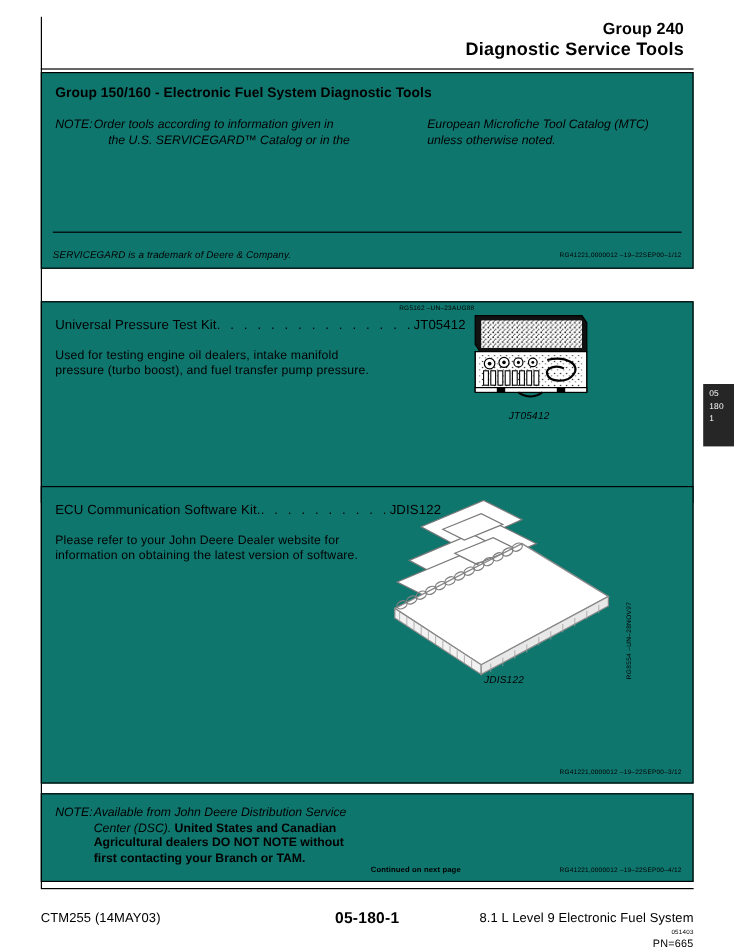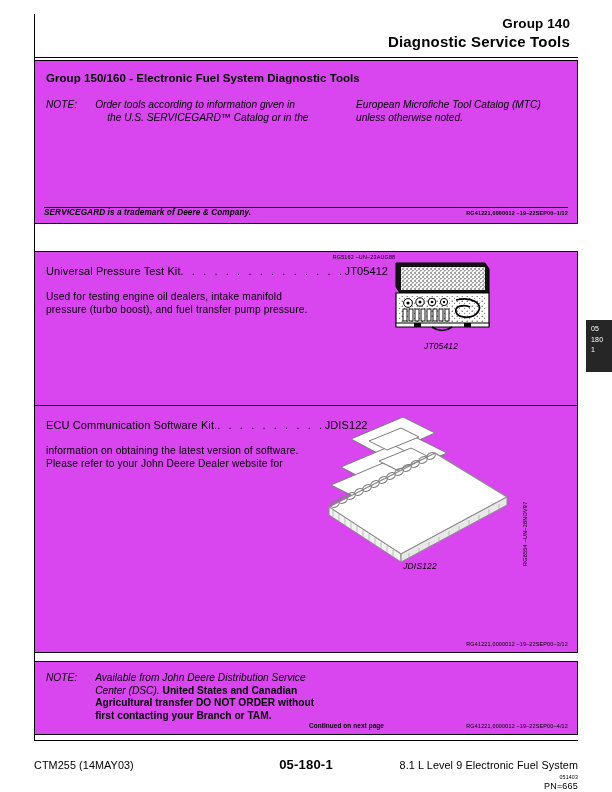--- a/index.html
+++ b/index.html
@@ -64,21 +64,21 @@
     margin-top: 1px;
   }
 
   
   .box {
     position: absolute;
     left: 34px;
     width: 544px;
     border: 1px solid #000;
     box-sizing: border-box;
-    background: #d946ef;
+    background: #0f766e;
   }
 
   .box-title {
     font-size: 11.5px;
     font-weight: bold;
     letter-spacing: 0.05px;
   }
 
   .body-text {
     font-size: 10.2px;
@@ -95,40 +95,39 @@
   
   .note {
     display: flex;
     align-items: flex-start;
   }
   .note-label {
     flex: 0 0 auto;
     font-style: italic;
     font-size: 10.2px;
     line-height: 12.6px;
-    padding-right: 18px;
+    padding-right: 1px;
   }
   .note-body {
     flex: 1 1 auto;
     font-size: 10.2px;
     line-height: 12.6px;
   }
 
   
   .tm-line {
     position: absolute;
     left: 9px;
     right: 9px;
     bottom: 6px;
     border-top: 0.8px solid #000;
-    padding-top: 0;
+    padding-top: 14px;
     display: flex;
     justify-content: space-between;
     align-items: flex-end;
-    font-weight: bold;
   }
   .tm-text {
     font-size: 8.2px;
     font-style: italic;
     letter-spacing: 0.1px;
   }
   .ref-code {
     font-size: 5.4px;
     letter-spacing: 0.2px;
     white-space: nowrap;
@@ -255,21 +254,21 @@
 </style>
 </head>
 <body>
 
 <div id="page">
 
   <div class="left-rule"></div>
 
   <div class="header">
     <div class="header-inner">
-      <div class="header-group">Group 140</div>
+      <div class="header-group">Group 240</div>
       <div class="header-title">Diagnostic Service Tools</div>
     </div>
   </div>
 
   <div class="box" style="top:60px; height:164px;">
     <div style="position:absolute; left:11px; top:11px; right:11px;">
       <div class="box-title">Group 150/160 - Electronic Fuel System Diagnostic Tools</div>
     </div>
 
     <div style="position:absolute; left:11px; top:38px; width:300px;">
@@ -362,22 +361,22 @@
     <div class="ref-code-abs">RG41221,0000012  –19–22SEP00–2/12</div>
   </div>
 
   <div class="box" style="top:405px; height:248px;">
 
     <div style="position:absolute; left:11px; top:13px;" class="tool-line">
       <span>ECU Communication Software Kit.</span><span class="leader">. . . . . . . . . .</span><span>JDIS122</span>
     </div>
 
     <div style="position:absolute; left:11px; top:39px; width:320px;" class="body-text">
+      <div>Please refer to your John Deere Dealer website for</div>
       <div>information on obtaining the latest version of software.</div>
-      <div>Please refer to your John Deere Dealer website for</div>
     </div>
 
     <div style="position:absolute; left:250px; top:5px; width:235px; height:165px;">
       <svg viewBox="0 0 235 165" width="235" height="165" aria-hidden="true">
         <g fill="#ffffff" stroke="#7a7a7a" stroke-width="1">
 
           <path d="M66 28 L118 6 L150 22 L98 45 Z"></path>
           <path d="M78 48 L130 26 L162 42 L110 64 Z"></path>
           <path d="M56 56 L108 34 L140 50 L88 73 Z"></path>
           <path d="M46 74 L98 52 L130 68 L78 90 Z"></path>
@@ -445,21 +444,21 @@
 
   <div class="box" style="top:661px; height:74px;">
     <div style="position:absolute; left:11px; top:10px; width:420px;">
       <div class="note">
         <div class="note-label">NOTE:</div>
         <div class="note-body">
           <div class="ital">Available from John Deere Distribution Service</div>
           <div>
             <span class="ital">Center (DSC).</span><span class="bold"> United States and Canadian</span>
           </div>
-          <div class="bold">Agricultural transfer DO NOT ORDER without</div>
+          <div class="bold">Agricultural dealers DO NOT NOTE without</div>
           <div class="bold">first contacting your Branch or TAM.</div>
         </div>
       </div>
     </div>
 
     <div class="continued" style="left:274px; bottom:5px;">Continued on next page</div>
     <div class="ref-code-abs">RG41221,0000012  –19–22SEP00–4/12</div>
   </div>
 
   <div class="thumb-tab">

